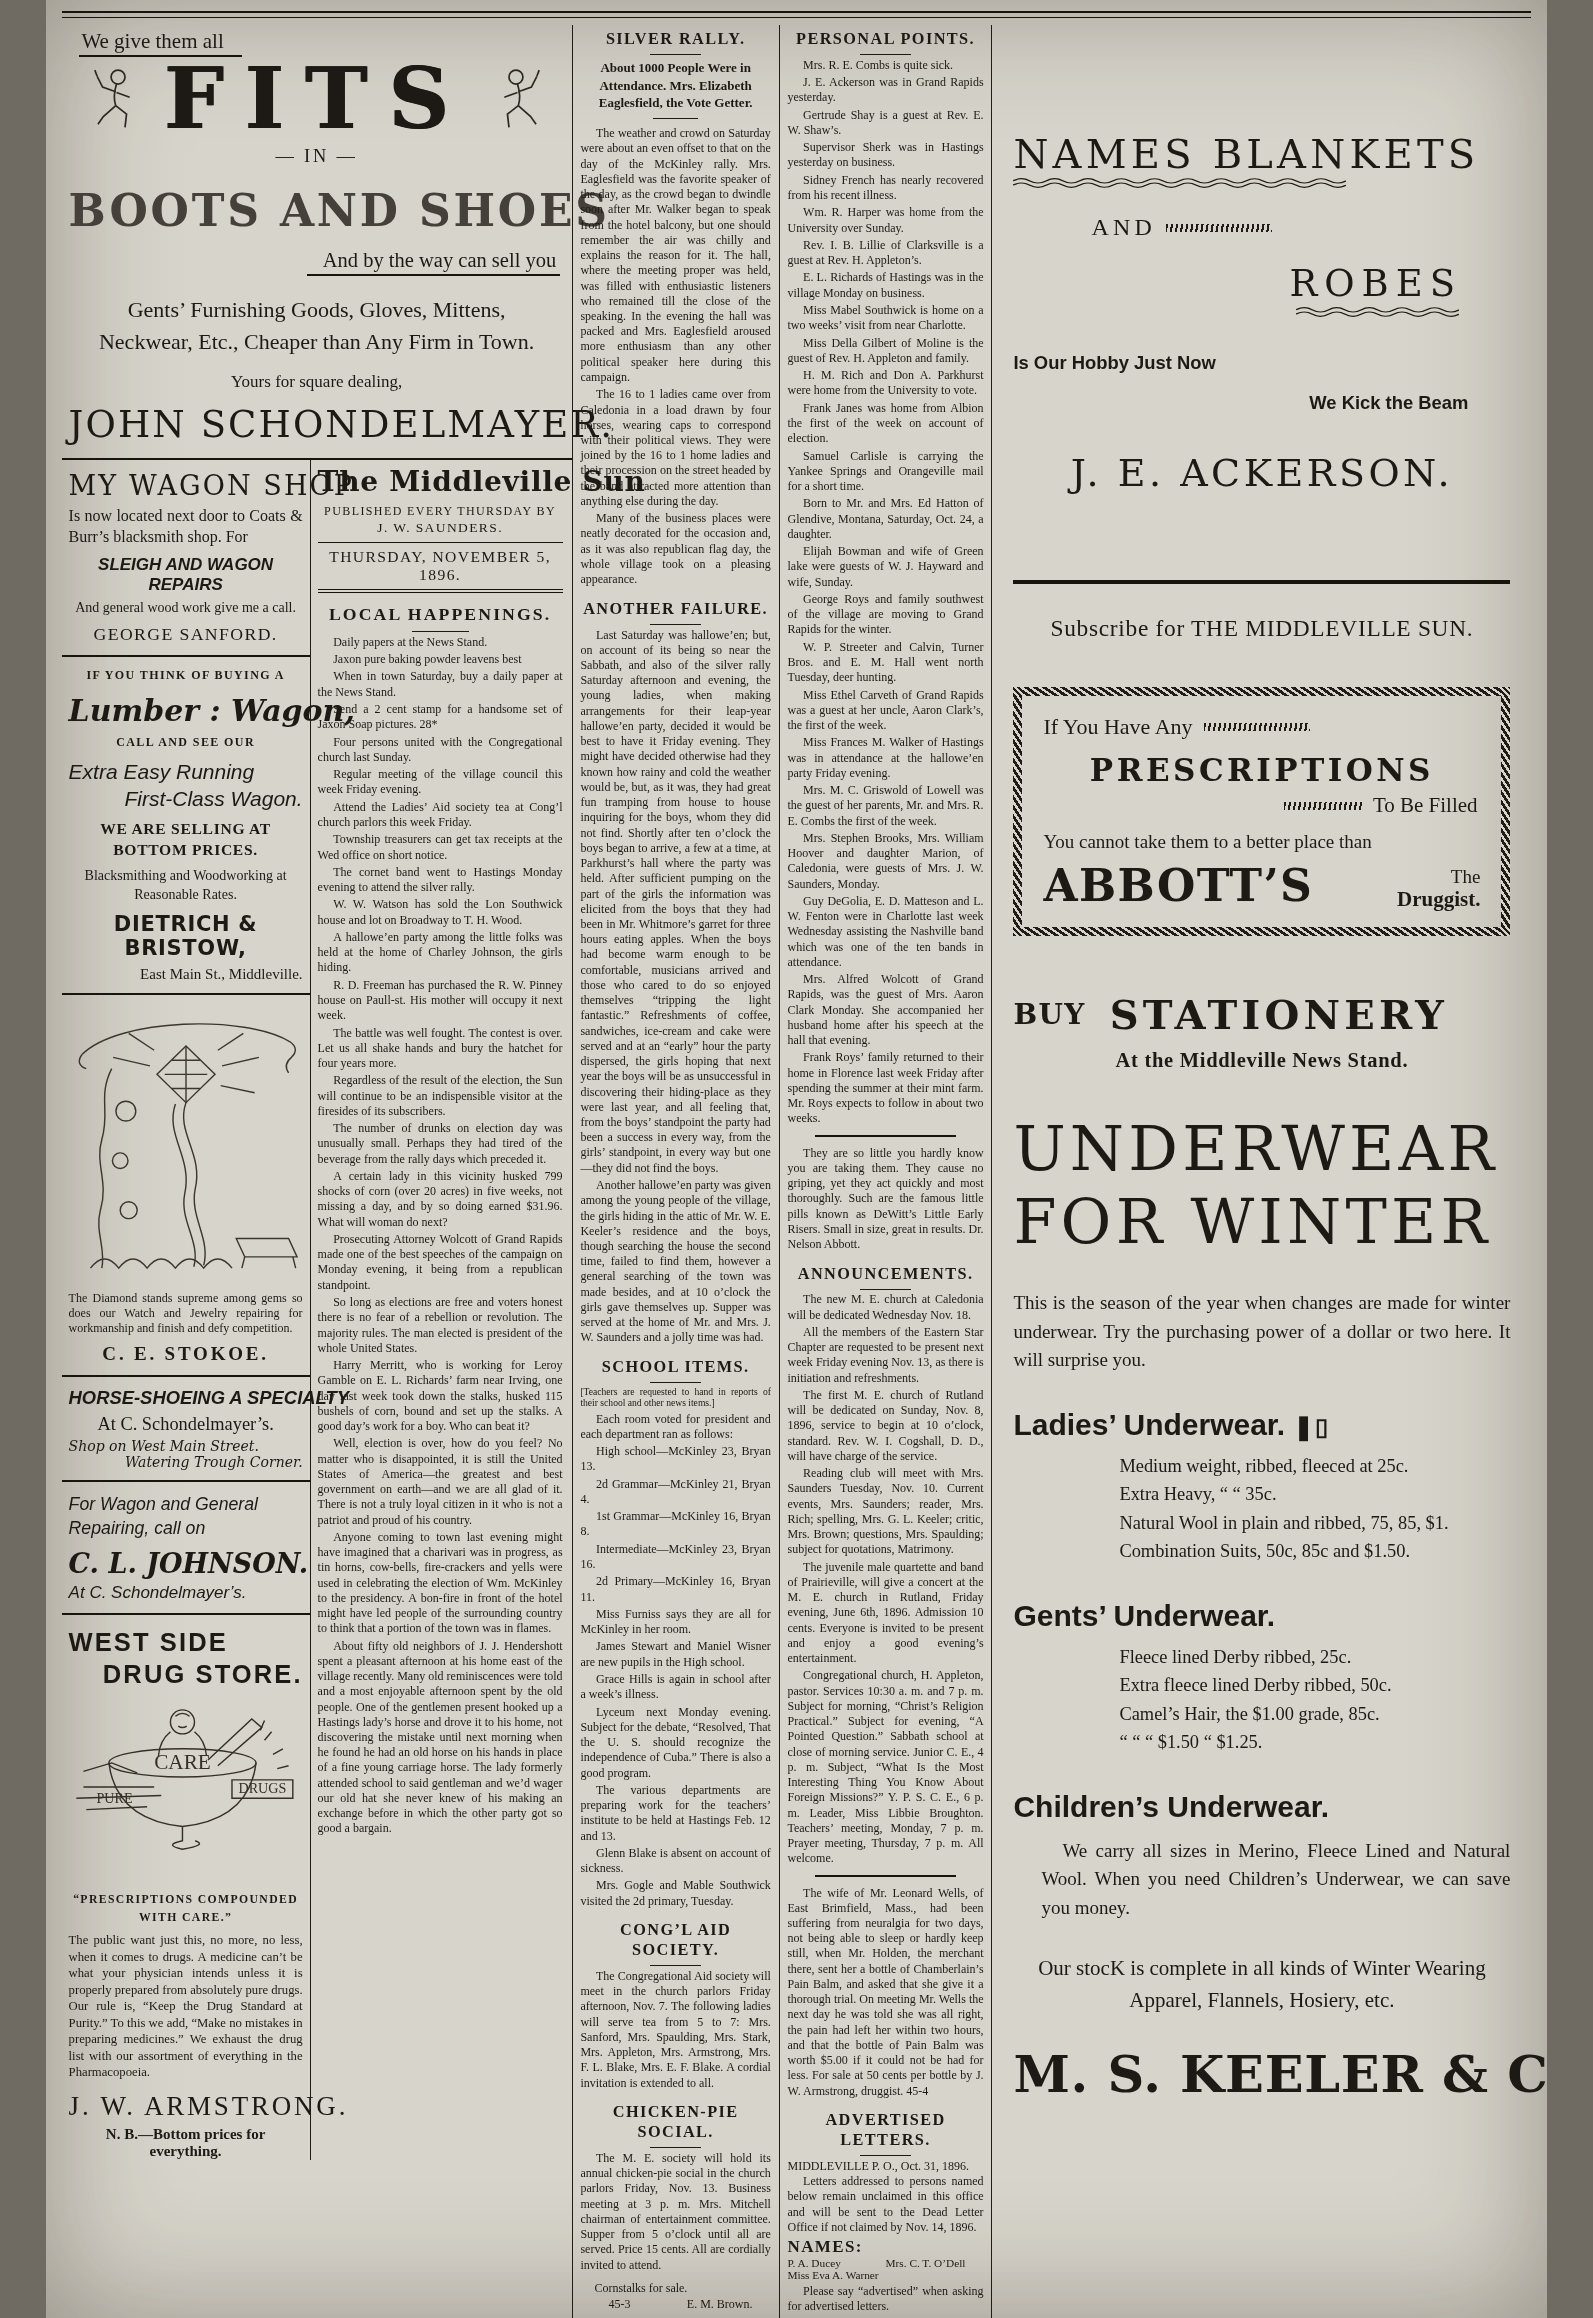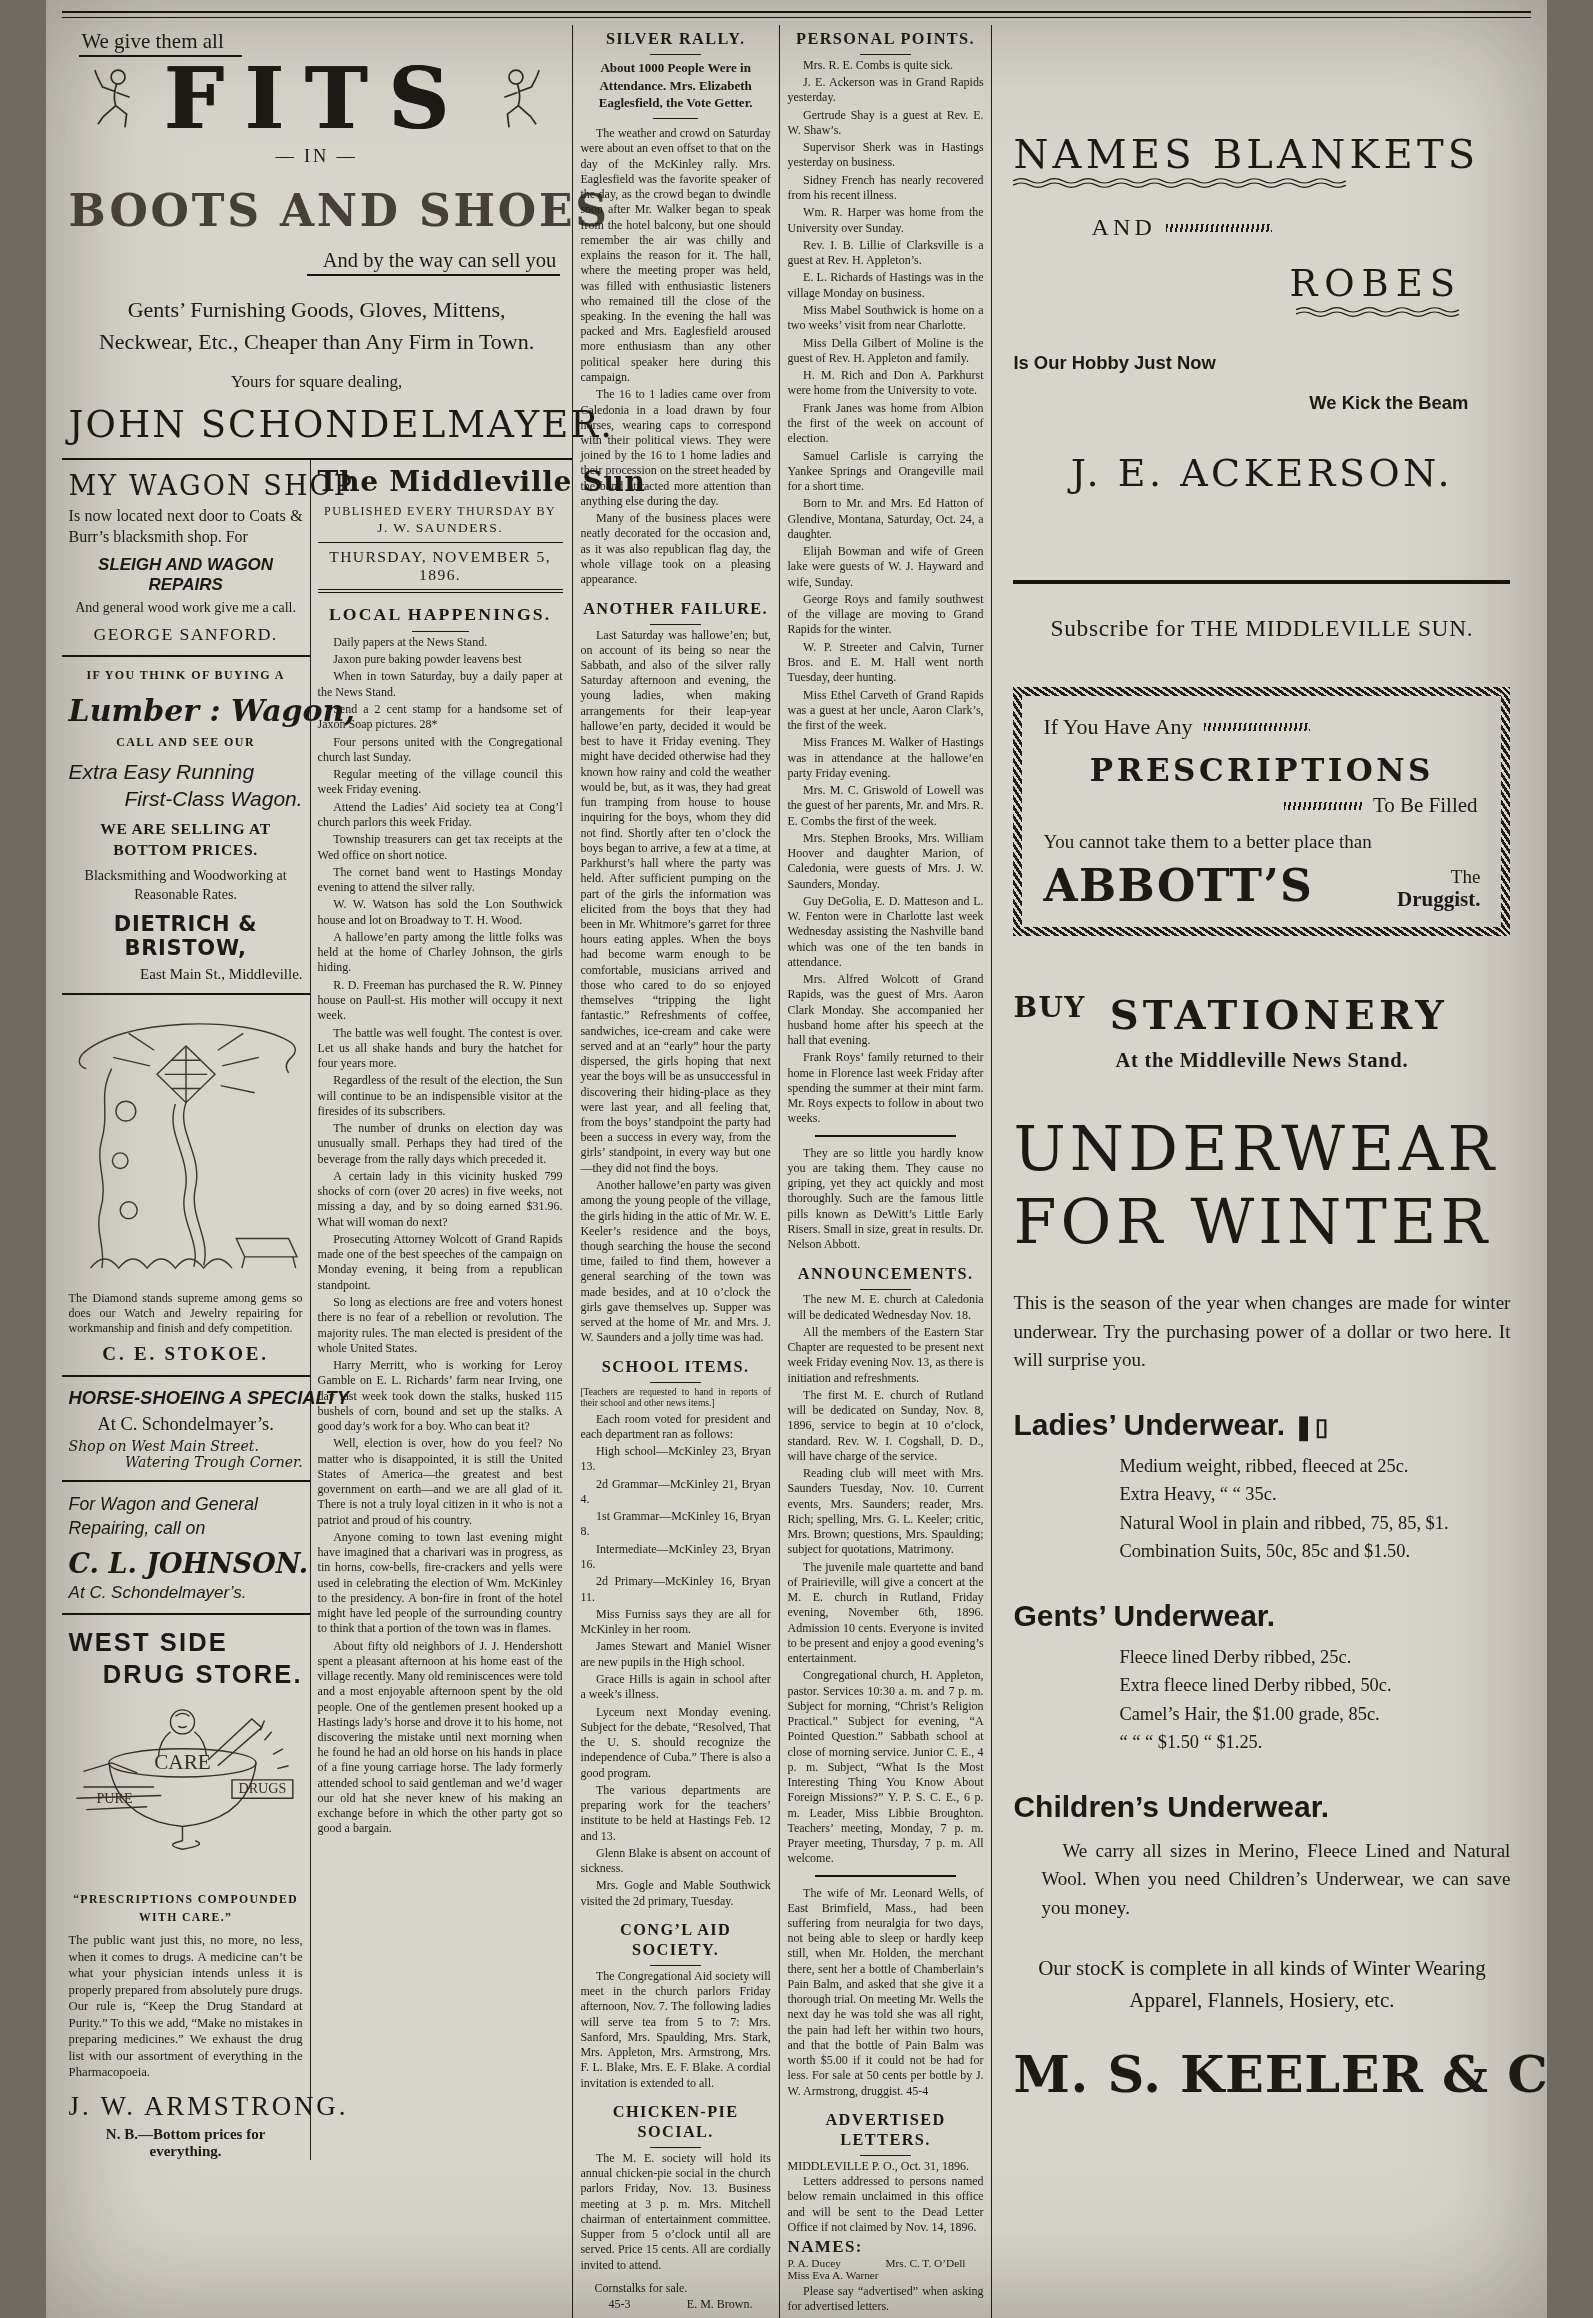--- a/index.html
+++ b/index.html
@@ -109,21 +109,21 @@
   .ob-word{font-family:"DejaVu Serif", serif;font-weight:bold;font-size:31px;letter-spacing:3.5px;text-align:center;margin:11.3px 0 5.7px 0;white-space:nowrap;}
   .ob-l2{font-size:21px;display:flex;align-items:center;justify-content:flex-end;gap:11.3px;margin-right:2.8px;}
   .ob-l3{font-size:19px;margin-top:12.7px;text-align:justify;}
   .ob-row{display:flex;align-items:flex-end;justify-content:space-between;margin-top:7px;}
   .ob-name{font-family:"DejaVu Serif", serif;font-weight:bold;font-size:44px;letter-spacing:1.4px;white-space:nowrap;}
   .ob-right{text-align:right;line-height:1.1;}
   .ob-the{font-size:19px;}
   .ob-drug{font-size:21px;font-weight:bold;}
   .hatch{display:inline-block;height:7.8px;width:106px;background:repeating-linear-gradient(100deg,#211d16 0 2.1px,rgba(0,0,0,0) 2.1px 5px);}
   .hatch.small{width:78px;}
-  .stat-row{display:flex;align-items:flex-start;gap:24px;margin-top:55px;}
+  .stat-row{display:flex;align-items:center;gap:24px;margin-top:55px;}
   .stat-buy{font-family:"DejaVu Serif", serif;font-weight:bold;font-size:28px;letter-spacing:1.4px;}
   .stat-word{font-family:"DejaVu Serif", serif;font-weight:bold;font-size:40px;letter-spacing:4.2px;white-space:nowrap;}
   .stat-sub{font-size:20.5px;font-weight:bold;text-align:center;margin-top:11.3px;letter-spacing:0.7px;}
   .uw-big{font-family:"DejaVu Serif", serif;font-size:62px;letter-spacing:4.2px;line-height:1.18;margin-top:40px;white-space:nowrap;}
   .uw-big2{font-family:"DejaVu Serif", serif;font-size:62px;letter-spacing:4.2px;line-height:1.18;white-space:nowrap;}
   .uw-intro{font-size:19px;line-height:1.5;text-align:justify;margin-top:31px;}
   .uw-head{font-family:"Liberation Sans", sans-serif;font-weight:bold;font-size:30px;margin-top:33px;}
   .uw-mark{font-size:24px;letter-spacing:1.4px;}
   .uw-lines{margin:10px 0 0 106px;}
   .uw-line{font-size:18.4px;line-height:1.55;}
@@ -422,21 +422,21 @@
           </div>
         <div class="adrule" style="margin:8.5px 28px;"></div>
         <p class="bodytext para">They are so little you hardly know you are taking them.  They cause no griping, yet they act quickly and most thoroughly.  Such are the famous little pills known as DeWitt’s Little Early Risers.  Small in size, great in results.  Dr. Nelson Abbott.</p>
 
         <h3 class="shead">ANNOUNCEMENTS.</h3>
         <div class="bodytext">
             <p class="para">The new M. E. church at Caledonia will be dedicated Wednesday Nov. 18.</p>
             <p class="para">All the members of the Eastern Star Chapter are requested to be present next week Friday evening Nov. 13, as there is initiation and refreshments.</p>
             <p class="para">The first M. E. church of Rutland will be dedicated on Sunday, Nov. 8, 1896, service to begin at 10 o’clock, standard.  Rev. W. I. Cogshall, D. D., will have charge of the service.</p>
             <p class="para">Reading club will meet with Mrs. Saunders Tuesday, Nov. 10.  Current events, Mrs. Saunders; reader, Mrs. Rich; spelling, Mrs. G. L. Keeler; critic, Mrs. Brown; questions, Mrs. Spaulding; subject for quotations, Matrimony.</p>
-            <p class="para">The juvenile male quartette and band of Prairieville, will give a concert at the M. E. church in Rutland, Friday evening, November 6th, 1896.  Admission 10 cents.  Everyone is invited to be present and enjoy a good evening’s entertainment.</p>
+            <p class="para">The juvenile male quartette and band of Prairieville, will give a concert at the M. E. church in Rutland, Friday evening, June 6th, 1896.  Admission 10 cents.  Everyone is invited to be present and enjoy a good evening’s entertainment.</p>
             <p class="para">Congregational church, H. Appleton, pastor.  Services 10:30 a. m. and 7 p. m.  Subject for morning, “Christ’s Religion Practical.”  Subject for evening, “A Pointed Question.”  Sabbath school at close of morning service.  Junior C. E., 4 p. m.  Subject, “What Is the Most Interesting Thing You Know About Foreign Missions?”  Y. P. S. C. E., 6 p. m.  Leader, Miss Libbie Broughton.  Teachers’ meeting, Monday, 7 p. m.  Prayer meeting, Thursday, 7 p. m.  All welcome.</p>
           </div>
         <div class="adrule" style="margin:8.5px 28px;"></div>
         <p class="bodytext para">The wife of Mr. Leonard Wells, of East Brimfield, Mass., had been suffering from neuralgia for two days, not being able to sleep or hardly keep still, when Mr. Holden, the merchant there, sent her a bottle of Chamberlain’s Pain Balm, and asked that she give it a thorough trial.  On meeting Mr. Wells the next day he was told she was all right, the pain had left her within two hours, and that the bottle of Pain Balm was worth $5.00 if it could not be had for less.  For sale at 50 cents per bottle by J. W. Armstrong, druggist.  45-4</p>
 
         <h3 class="shead">ADVERTISED LETTERS.</h3>
         <p class="bodytext" style="margin:0;">MIDDLEVILLE P. O., Oct. 31, 1896.</p>
         <p class="bodytext para">Letters addressed to persons named below remain unclaimed in this office and will be sent to the Dead Letter Office if not claimed by Nov. 14, 1896.</p>
         <div style="font-weight:bold;font-size:17px;letter-spacing:1.4px;">NAMES:</div>
         <div class="names-row">

